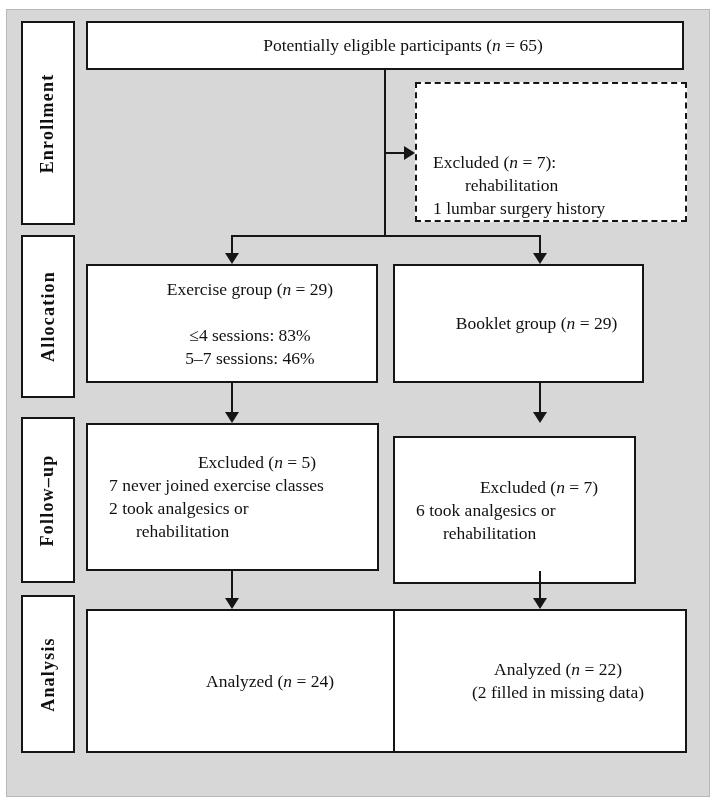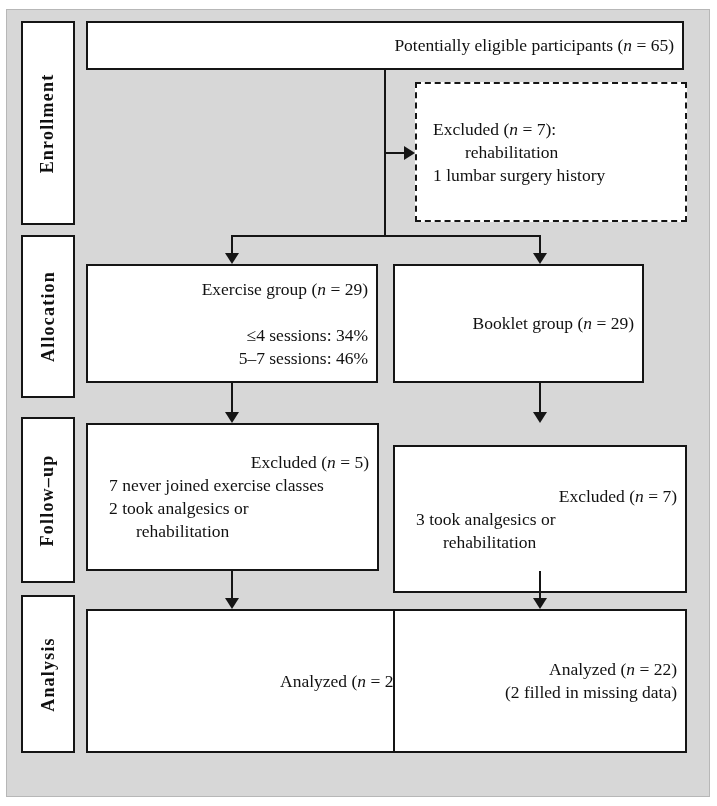--- a/index.html
+++ b/index.html
@@ -23,21 +23,21 @@
     background:#ffffff;border:2px solid #151515;box-sizing:border-box;
     display:flex;align-items:center;justify-content:center;
   }
   .stage .vtext{
     transform:rotate(-90deg);white-space:nowrap;
     font-size:18px;font-weight:600;letter-spacing:1.2px;
   }
   .line{text-align:left;padding:0 8px;white-space:nowrap;}
   .pad-left .line{padding-left:16px;}
   .pad-left2 .line{padding-left:21px;}
-  .line.center{text-align:right;margin-left:36px;}
+  .line.center{text-align:center;margin-left:36px;}
   .line.indent{padding-left:48px;}
   .line em{font-style:italic;font-weight:normal;}
   .hline,.vline{background:#151515;}
   .arrow-down{
     width:0;height:0;border-left:7px solid transparent;
     border-right:7px solid transparent;border-top:11px solid #151515;
   }
   .arrow-right{
     width:0;height:0;border-top:7px solid transparent;
     border-bottom:7px solid transparent;border-left:11px solid #151515;
@@ -58,47 +58,47 @@
   <span class="vtext">Follow–up</span>
 </div>
 <div class="abs stage" style="left:21px;top:595px;width:54px;height:158px;">
   <span class="vtext">Analysis</span>
 </div>
 
 <div class="abs box" style="left:86px;top:21px;width:598px;height:49px;">
     <div class="line center"><span>Potentially eligible participants (</span><em>n</em><span> = 65)</span></div>
   </div>
 
-<div class="abs box dashed pad-left" style="left:415px;top:82px;width:272px;height:140px;">
+<div class="abs box dashed pad-left" style="left:415px;top:82px;width:272px;height:140px;justify-content:flex-end;">
     <div class="line"><span>Excluded (</span><em>n</em><span> = 7):</span></div>
     <div class="line indent"><span>rehabilitation</span></div>
     <div class="line"><span>1 lumbar surgery history</span></div>
   </div>
 
 <div class="abs box" style="left:86px;top:264px;width:292px;height:119px;">
     <div class="line center"><span>Exercise group (</span><em>n</em><span> = 29)</span></div>
     <div class="line center"><span>&nbsp;</span></div>
-    <div class="line center"><span>≤4 sessions: 34%</span></div>
+    <div class="line center"><span>≤4 sessions: 83%</span></div>
     <div class="line center"><span>5–7 sessions: 46%</span></div>
   </div>
 
 <div class="abs box" style="left:393px;top:264px;width:251px;height:119px;">
     <div class="line center"><span>Booklet group (</span><em>n</em><span> = 29)</span></div>
   </div>
 
 <div class="abs box pad-left2" style="left:86px;top:423px;width:293px;height:148px;">
     <div class="line center"><span>Excluded (</span><em>n</em><span> = 5)</span></div>
     <div class="line"><span>7 never joined exercise classes</span></div>
     <div class="line"><span>2 took analgesics or</span></div>
     <div class="line indent"><span>rehabilitation</span></div>
   </div>
 
-<div class="abs box pad-left2" style="left:393px;top:445px;width:294px;height:148px;">
+<div class="abs box pad-left2" style="left:393px;top:436px;width:243px;height:148px;">
     <div class="line center"><span>Excluded (</span><em>n</em><span> = 7)</span></div>
-    <div class="line"><span>3 took analgesics or</span></div>
+    <div class="line"><span>6 took analgesics or</span></div>
     <div class="line indent"><span>rehabilitation</span></div>
   </div>
 
 <div class="abs box" style="left:86px;top:609px;width:332px;height:144px;">
     <div class="line center"><span>Analyzed (</span><em>n</em><span> = 24)</span></div>
   </div>
 
 <div class="abs box" style="left:393px;top:609px;width:294px;height:144px;">
     <div class="line center"><span>Analyzed (</span><em>n</em><span> = 22)</span></div>
     <div class="line center"><span>(2 filled in missing data)</span></div>

